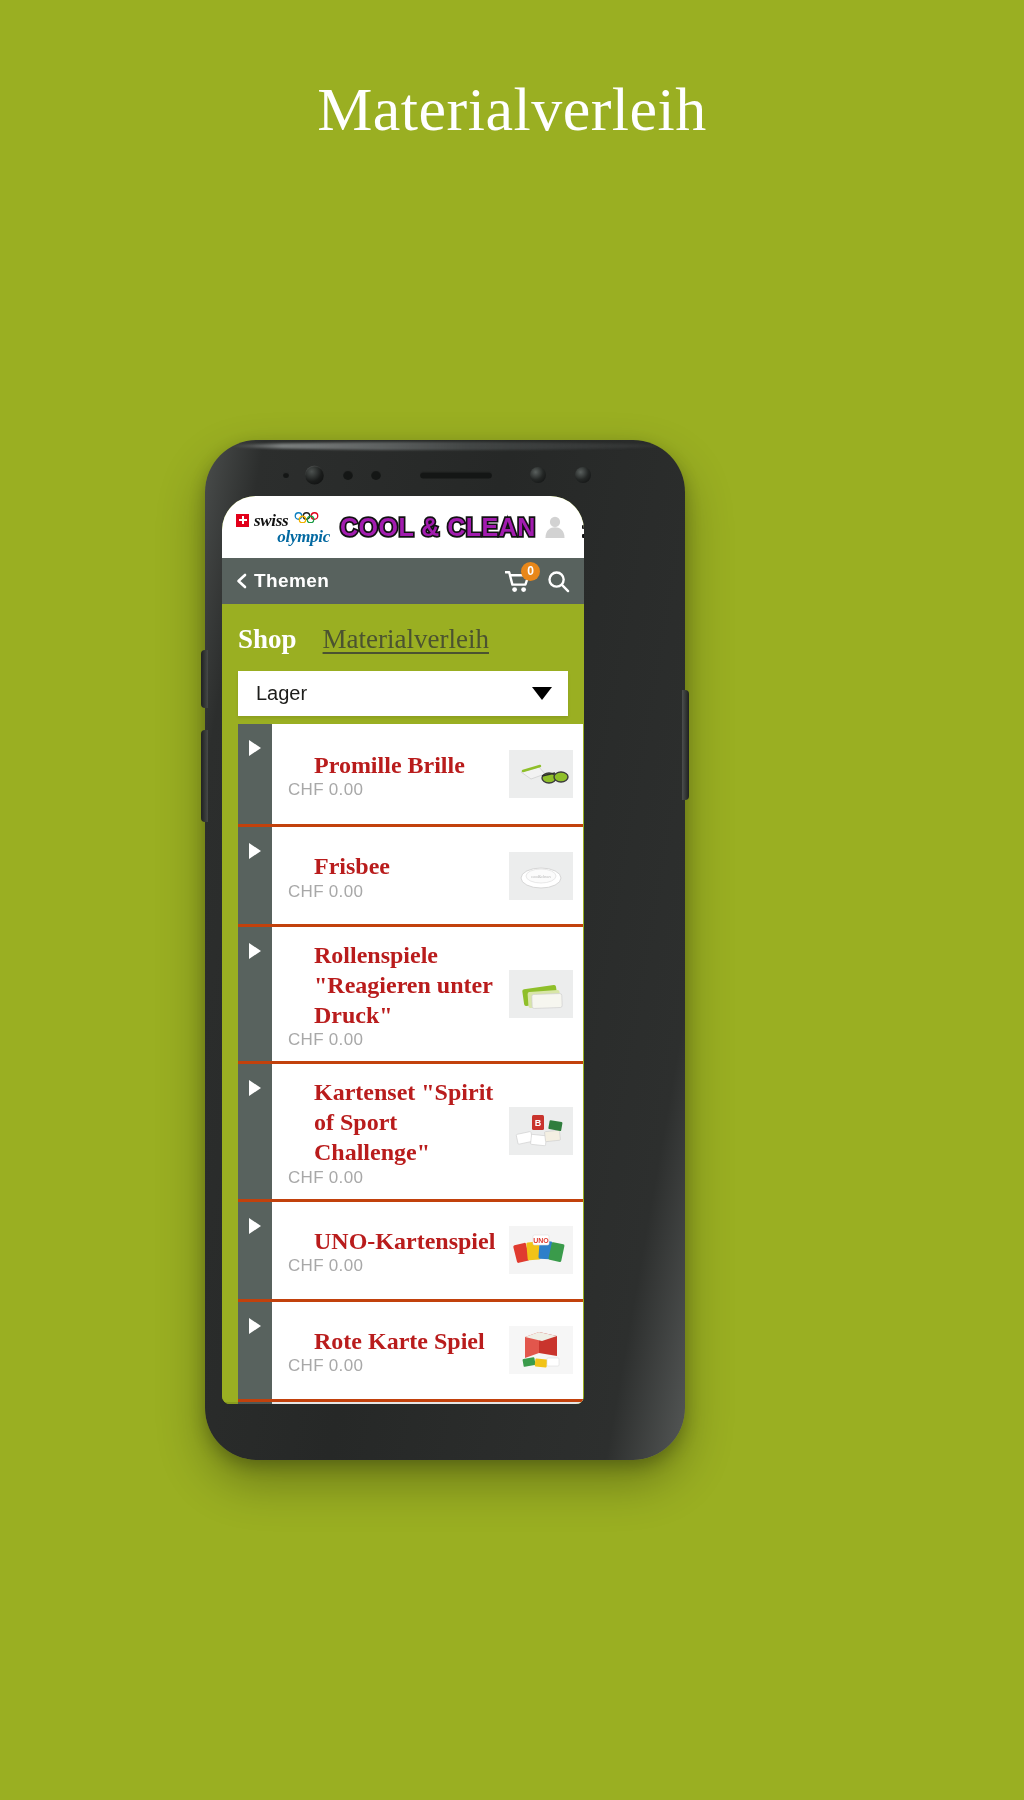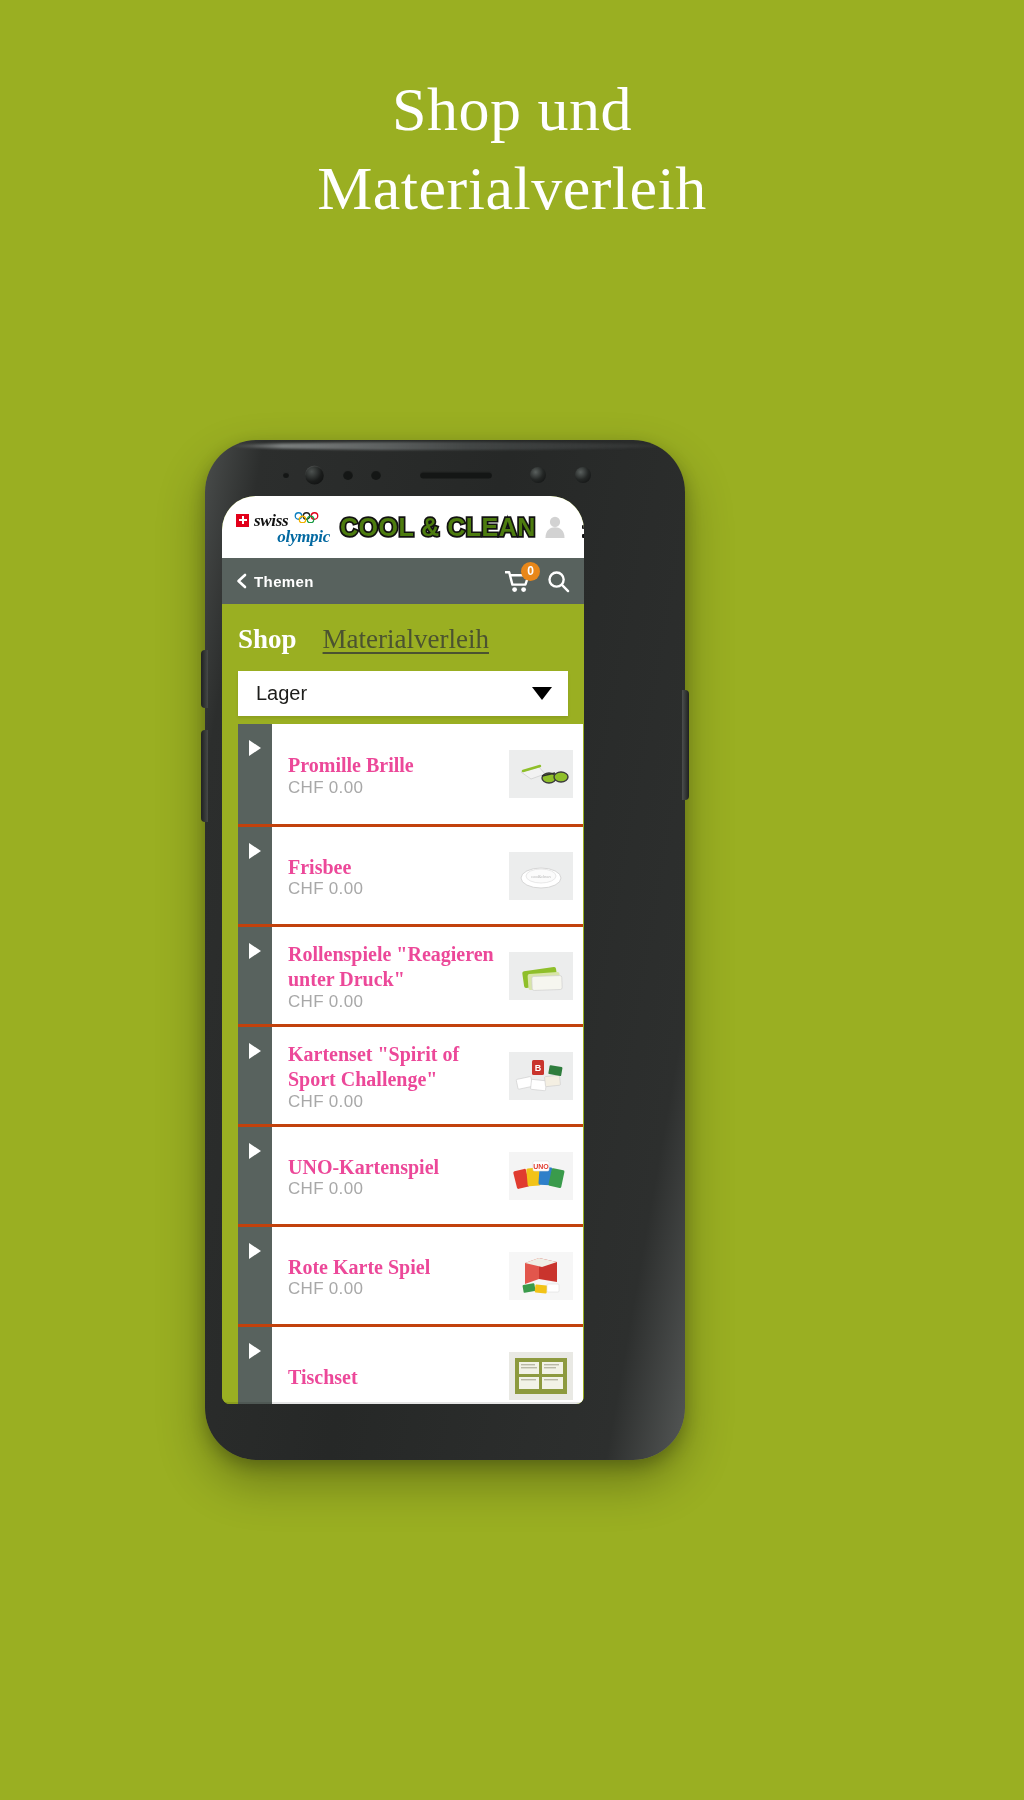--- a/index.html
+++ b/index.html
@@ -131,21 +131,21 @@
     letter-spacing: -0.3px;
   }
 
   .cc-logo {
     flex: 1 1 auto;
     text-align: center;
     font-family: "Liberation Sans", sans-serif;
     font-weight: 700;
     font-size: 25px;
     letter-spacing: 0.5px;
-    color: #4d7c0f;
+    color: #a21caf;
     -webkit-text-stroke: 3.4px #111;
     paint-order: stroke fill;
     white-space: nowrap;
   }
 
   .hdr-icons { display: flex; align-items: center; gap: 16px; flex: 0 0 auto; padding-right: 4px; }
   .user-icon { width: 22px; height: 24px; }
   .burger { width: 28px; display: flex; flex-direction: column; gap: 5px; cursor: pointer; }
   .burger span { display: block; height: 4px; background: #111; border-radius: 1px; }
 
@@ -157,21 +157,21 @@
     align-items: center;
     padding: 0 14px 0 12px;
     color: #fff;
   }
   .back-chevron {
     width: 16px; height: 16px; flex: 0 0 auto; margin-right: 4px;
   }
   .nav-title {
     font-family: "Liberation Sans", sans-serif;
     font-weight: 700;
-    font-size: 15px;
+    font-size: 19px;
     letter-spacing: 0.4px;
   }
   .nav-spacer { flex: 1 1 auto; }
   .cart-wrap { position: relative; margin-right: 16px; }
   .cart-icon { width: 26px; height: 23px; display: block; }
   .cart-badge {
     position: absolute; right: -9px; top: -8px;
     min-width: 19px; height: 19px;
     border-radius: 50%;
     background: #e8871a;
@@ -252,23 +252,24 @@
   .row-body {
     flex: 1 1 auto;
     padding: 14px 8px 11px 16px;
     display: flex;
     flex-direction: column;
     justify-content: center;
   }
   .row-title {
     font-family: "Liberation Serif", serif;
     font-weight: 700;
-    font-size: 20px;
-    color: #ec4899;
+    font-size: 24px;
+    color: #b91c1c;
     line-height: 1.24;
+    margin-left: 26px;
   }
   .row-price {
     font-family: "Liberation Sans", sans-serif;
     font-size: 17px;
     color: #a8a8a8;
     letter-spacing: 0.3px;
   }
   .thumb {
     flex: 0 0 auto;
     width: 64px; height: 48px;
@@ -289,21 +290,20 @@
   .chin {
     position: absolute;
     left: 17px; right: 17px;
     top: 964px; height: 44px;
   }
 </style>
 </head>
 <body>
 
 <div class="hero">
-  <span class="hero-line">Shop und</span>
   <span class="hero-line">Materialverleih</span>
 </div>
 
 <div class="phone">
 
   <div class="side-btn b1"></div>
   <div class="side-btn b2"></div>
   <div class="side-btn r1"></div>
 
   <div class="sensors">

